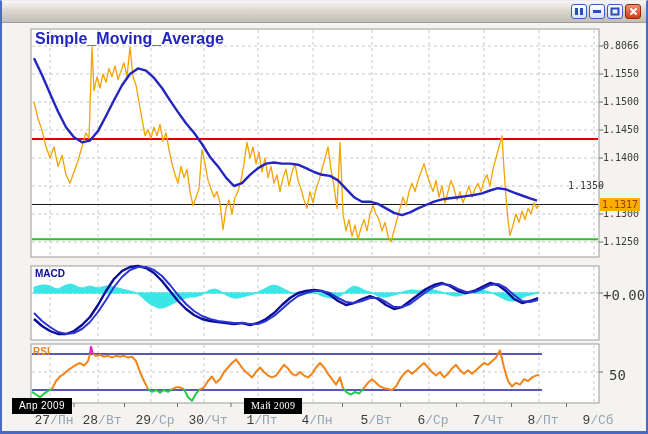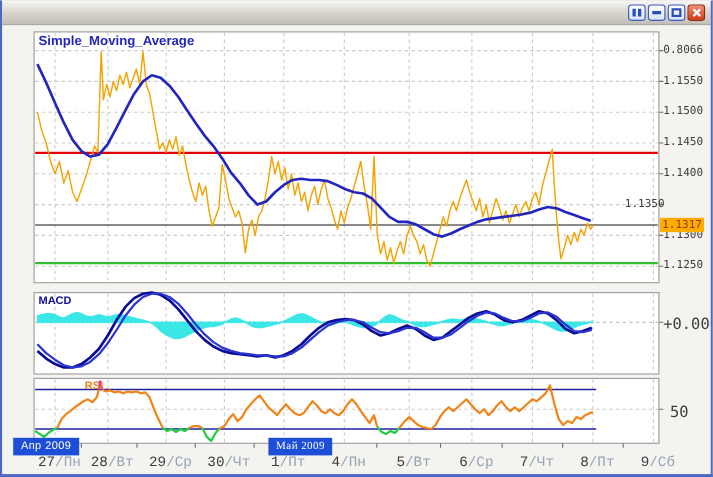--- a/index.html
+++ b/index.html
@@ -24,39 +24,39 @@
   .winbtns{position:absolute;right:5px;top:3px;display:flex;gap:2px;}
   .wb{
     width:16px;height:15px;padding:0;margin:0;
     border:1px solid #3b5cc0;border-radius:3px;
     background:linear-gradient(#ffffff,#d9e2f8);
     display:flex;align-items:center;justify-content:center;cursor:pointer;
   }
   .wb.red{background:linear-gradient(#ef8f74,#d63a17);border-color:#8f2810;}
   .body{position:absolute;top:22px;left:0;width:644px;height:408px;background:#f4f3f0;}
   #plot{position:absolute;top:0;left:0;}
-  .lbl{position:absolute;font-size:12px;font-weight:bold;white-space:nowrap;}
+  .lbl{position:absolute;font-size:16px;font-weight:bold;white-space:nowrap;}
   .lbl.sma{top:7px;left:33px;color:#2326be;}
   .lbl.macd{top:245px;left:33px;color:#0a0a96;font-size:10px;}
-  .lbl.rsi{top:323px;left:31px;color:#f08418;font-size:10px;padding-left:44px;}
+  .lbl.rsi{top:323px;left:31px;color:#f08418;font-size:10px;}
   .axis-lbl{
     position:absolute;font-family:"DejaVu Sans Mono", monospace;
     font-size:14px;color:#3c3c3c;white-space:nowrap;
   }
   .macd0{top:264px;left:601px;}
   .rsi50{top:344px;left:607px;}
   .price-badge{
     position:absolute;top:175px;left:598px;
     background:#ffab00;color:#8a3d00;
     font-family:"DejaVu Sans Mono", monospace;font-size:10px;
     padding:1px 2px;line-height:11px;
   }
   .badge{
     position:absolute;top:375px;height:16px;line-height:16px;
-    background:#1d4ed8;color:#ffffff;font-size:10px;
+    background:#000000;color:#ffffff;font-size:10px;
     padding:0 7px;letter-spacing:.4px;
   }
   .ylab{position:absolute;font-family:"DejaVu Sans Mono", monospace;font-size:10px;color:#3c3c3c;}
   .xlab{position:absolute;font-family:Liberation Mono, monospace;font-size:13px;white-space:nowrap;}
   .xlab .d{color:#3c3c3c;}
   .xlab .w{color:#96a4b4;}
 </style>
 </head>
 <body>
 

